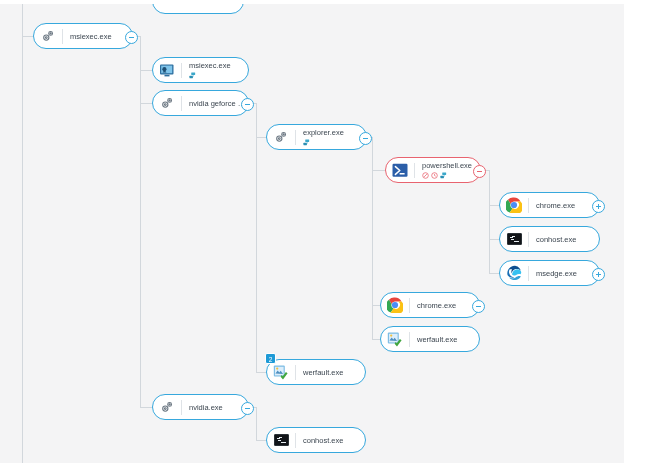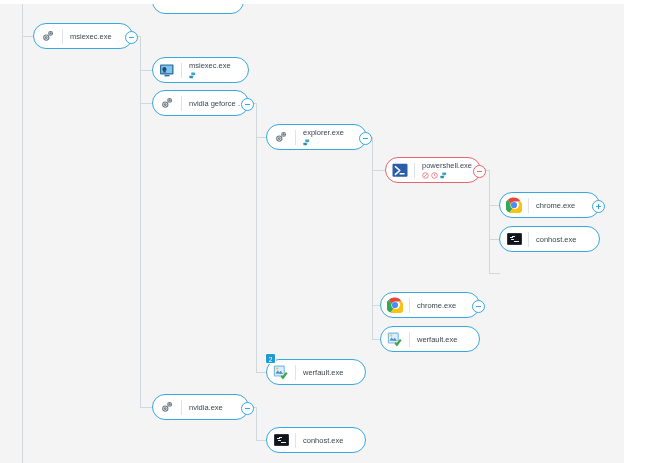--- a/index.html
+++ b/index.html
@@ -272,20 +272,38 @@
   <div class="node plain" style="left:499px;top:222px;width:101px;">
     <span class="n-icon">
       <span class="ic-console"></span>
     </span>
     <span class="n-sep"></span>
     <span class="n-body">
       <span class="n-label">conhost.exe</span>
     </span>
   </div>
 
+  <div class="node plain" style="left:499px;top:256px;width:101px;">
+    <span class="n-icon">
+      <svg width="16" height="16" viewBox="0 0 16 16">
+        <path d="M14.8 11.4A7.3 7.3 0 013 12.6c2 1 5 .9 6.6-.2 1.5-1 3.6-1.9 5.2-1z" fill="#33a0d8"></path>
+        <path d="M1.4 9.6c-.6-3.6 1.6-7.3 5.2-8.4C3.9 2.6 2.4 5.6 3.2 8.3c.7 2.4 2.8 3.9 5.3 4.2-3 .6-6.4-.3-7.1-2.9z" fill="#1a6fb5"></path>
+        <path d="M3.1 4.3C4.2 1.8 7 .4 9.8.9c2.5.5 4.4 2.3 4.9 4.7-1.2-1.3-3-1.9-4.8-1.5-2.2.5-3.9 2.2-4.2 4.3-.6-1.4-.4-3 .4-4.1z" fill="#0f4f8f"></path>
+        <path d="M6.4 8.3c.3-2 2-3.6 4-3.9 1.9-.3 3.8.6 4.6 2.2.4 1 .2 2-.5 2.7-1.3-.7-3.1-.2-4.4.6-1.4.9-3 1-4-.3-.2-.4-.2-.9.3-1.3z" fill="#35c1f1"></path>
+      </svg>
+    </span>
+    <span class="n-sep"></span>
+    <span class="n-body">
+      <span class="n-label">msedge.exe</span>
+    </span>
+    <span class="toggle">
+        <i class="bar"></i>
+        <i class="bar v"></i>
+      </span>
+  </div>
 
   <div class="node plain" style="left:380px;top:288px;width:100px;">
     <span class="n-icon">
       <svg width="16" height="16" viewBox="0 0 16 16">
         <circle cx="8" cy="8" r="7.4" fill="#ffffff"></circle>
         <path d="M8 0.6A7.4 7.4 0 0114.5 4.5H8A3.5 3.5 0 004.6 7.1L1.9 2.7A7.4 7.4 0 018 .6z" fill="#e8453c"></path>
         <path d="M1.9 2.7l2.7 4.4a3.5 3.5 0 001.9 4.3l-2.7 4.2A7.4 7.4 0 011.9 2.7z" fill="#34a853"></path>
         <path d="M14.5 4.5A7.4 7.4 0 013.8 15.6l3-4.6a3.5 3.5 0 004.4-6.5z" fill="#fbc114"></path>
         <circle cx="8" cy="8" r="3.1" fill="#4a8df6"></circle>
       </svg>

